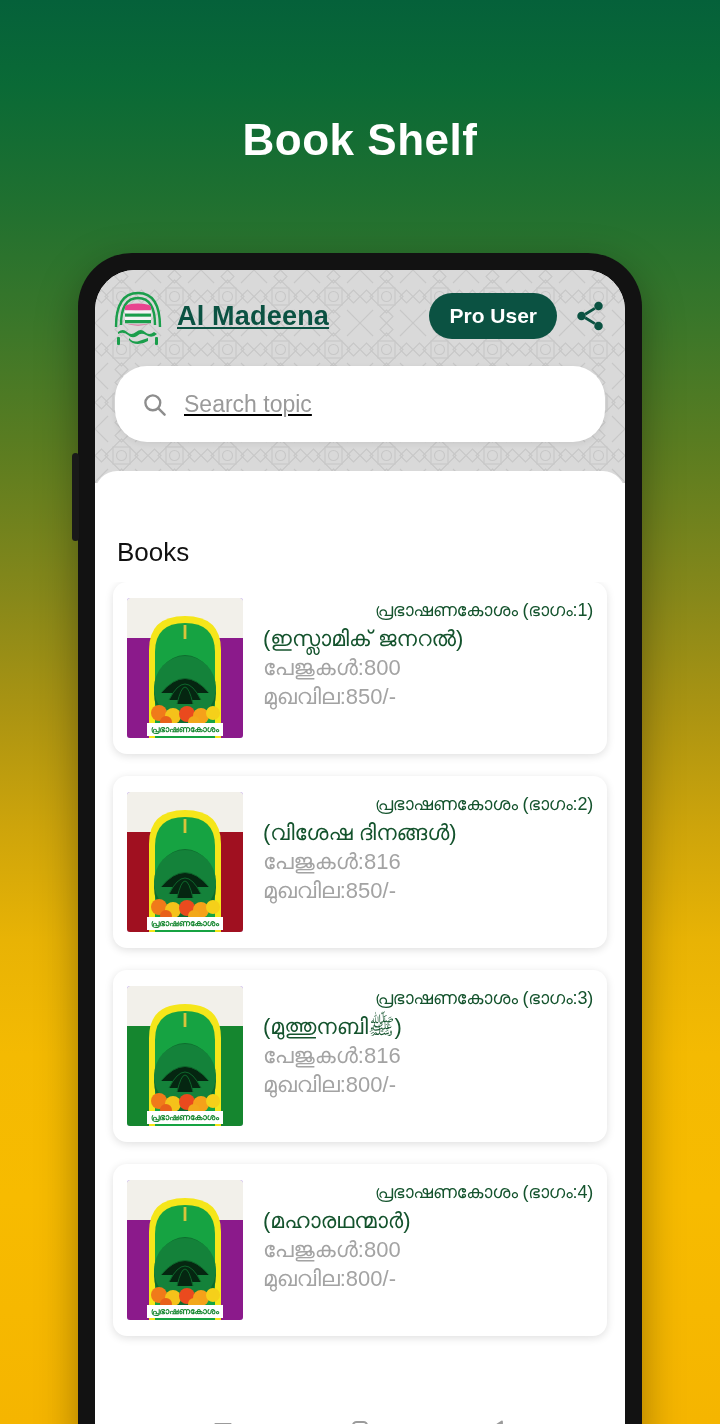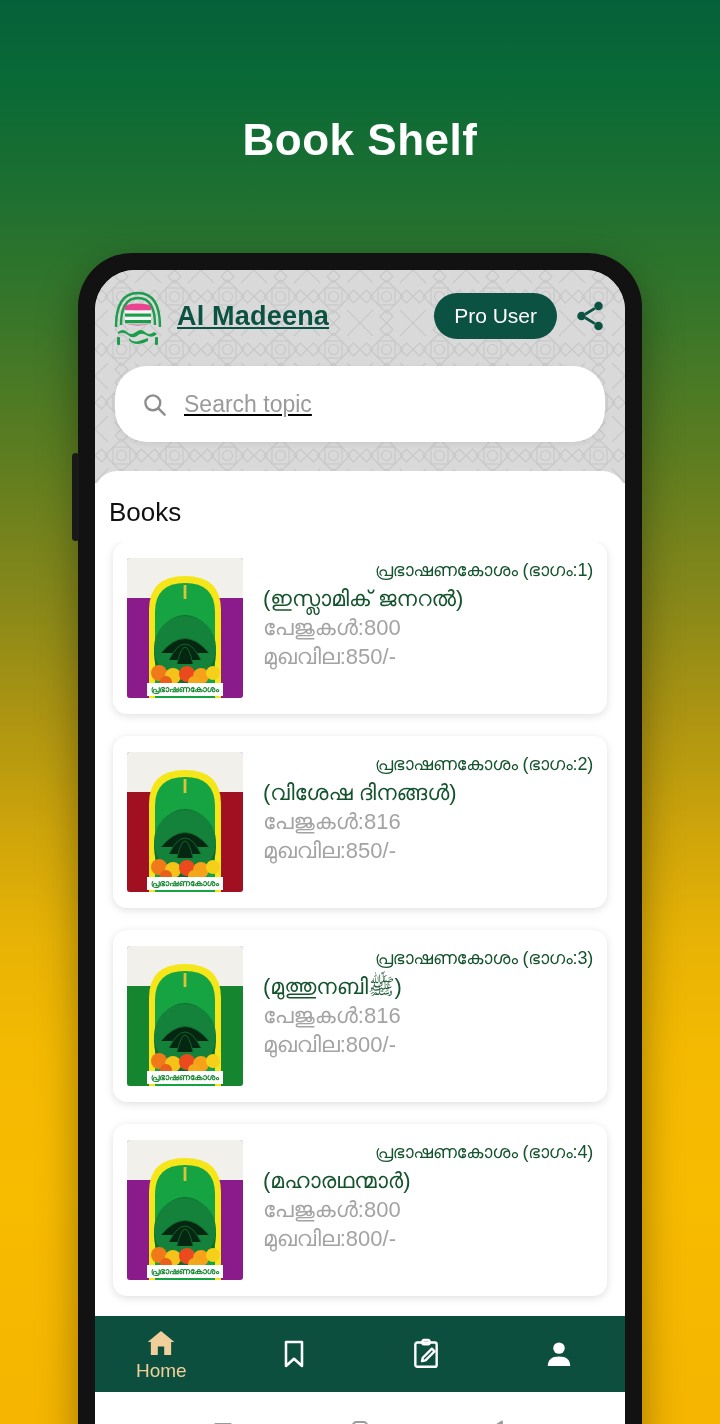--- a/index.html
+++ b/index.html
@@ -62,21 +62,21 @@
     position:relative; display:flex; align-items:center;
     height:92px; padding:0 18px 0 14px; gap:10px;
   }
   .logo{ width:58px; height:62px; flex:0 0 58px; }
   .brand{
     font-size:27px; font-weight:700; color:#0b5242; letter-spacing:.2px;
     flex:1 1 auto; white-space:nowrap;text-decoration:underline;
   }
   .pro-btn{
     background:#0b5242; color:#fff; border:none;
-    font-size:21px; font-weight:400; font-family:inherit;
+    font-size:21px; font-weight:700; font-family:inherit;
     padding:11px 20px; border-radius:24px; white-space:nowrap;
   }
   .share-icon{ width:34px; height:34px; flex:0 0 34px; margin-left:6px; }
 
   .search-wrap{ position:relative; padding:0 20px; margin-top:4px; }
   .search-bar{
     background:#fff; border-radius:32px; height:76px;
     display:flex; align-items:center; gap:16px; padding:0 26px;
     box-shadow:0 2px 6px rgba(0,0,0,.07);
     text-decoration:underline;
@@ -88,21 +88,21 @@
   }
   .search-input::placeholder{ color:#9a9a9a; }
 
   
   .content{
     position:relative; flex:1 1 auto; background:#fff;
     border-radius:22px 22px 0 0; margin-top:-12px;
     overflow:hidden; display:flex; flex-direction:column;
   }
   .section-title{
-    font-size:26px; color:#101010; padding:26px 0 14px 14px; flex:0 0 auto;
+    font-size:26px; color:#101010; padding:26px 0 14px 22px; flex:0 0 auto;margin-top:40px;
   }
   .book-list{ flex:1 1 auto; overflow:hidden; padding:0 18px; }
 
   .book-card{
     background:#fff; border-radius:14px; margin-bottom:22px;
     box-shadow:0 2px 9px rgba(0,0,0,.13);
     display:flex; gap:20px; padding:16px 14px;
   }
   .cover{
     width:116px; height:140px; flex:0 0 116px;
@@ -358,46 +358,20 @@
             <div class="book-title">പ്രഭാഷണകോശം (ഭാഗം:4)</div>
             <div class="book-sub">(മഹാരഥന്മാർ)</div>
             <div class="book-meta">പേജുകൾ:800</div>
             <div class="book-meta">മുഖവില:800/-</div>
           </div>
         </div>
 
       </div>
     </div>
 
-    <div class="bottom-nav">
-      <div class="nav-item active">
-        <svg viewBox="0 0 24 24" fill="#f0cf9a">
-          <path d="M12 3 L22 11.2 L19.6 11.2 L19.6 21 L14.4 21 L14.4 14.6 L9.6 14.6 L9.6 21 L4.4 21 L4.4 11.2 L2 11.2 Z"></path>
-        </svg>
-        <span class="nav-label">Home</span>
-      </div>
-      <div class="nav-item">
-        <svg viewBox="0 0 24 24" fill="none" stroke="#ffffff" stroke-width="1.9" stroke-linejoin="round">
-          <path d="M6 3 L18 3 L18 21 L12 15.6 L6 21 Z"></path>
-        </svg>
-      </div>
-      <div class="nav-item">
-        <svg viewBox="0 0 24 24" fill="none" stroke="#ffffff" stroke-width="1.8" stroke-linejoin="round" stroke-linecap="round">
-          <rect x="4" y="3.4" width="16" height="18.2" rx="1.4"></rect>
-          <rect x="9.4" y="1.4" width="5.2" height="3.4" rx="1"></rect>
-          <path d="M16.4 8 L9.6 14.8 L9 17.4 L11.6 16.8 L18.4 10 Z"></path>
-        </svg>
-      </div>
-      <div class="nav-item">
-        <svg viewBox="0 0 24 24" fill="#ffffff">
-          <circle cx="12" cy="7.6" r="4.3"></circle>
-          <path d="M3.6 21 Q3.6 13.8 12 13.8 Q20.4 13.8 20.4 21 Z"></path>
-        </svg>
-      </div>
-    </div>
 
     <div class="sys-nav">
       <svg viewBox="0 0 24 24" stroke="#9b9b9b" stroke-width="1.9" stroke-linecap="round">
         <path d="M5 7.5 H19 M5 12 H19 M5 16.5 H19"></path>
       </svg>
       <svg viewBox="0 0 24 24" fill="none" stroke="#9b9b9b" stroke-width="1.9">
         <rect x="5.5" y="5.5" width="13" height="13" rx="3.4"></rect>
       </svg>
       <svg viewBox="0 0 24 24" fill="none" stroke="#9b9b9b" stroke-width="1.9" stroke-linejoin="round">
         <path d="M16.5 5.2 L6 12 L16.5 18.8 Z"></path>

